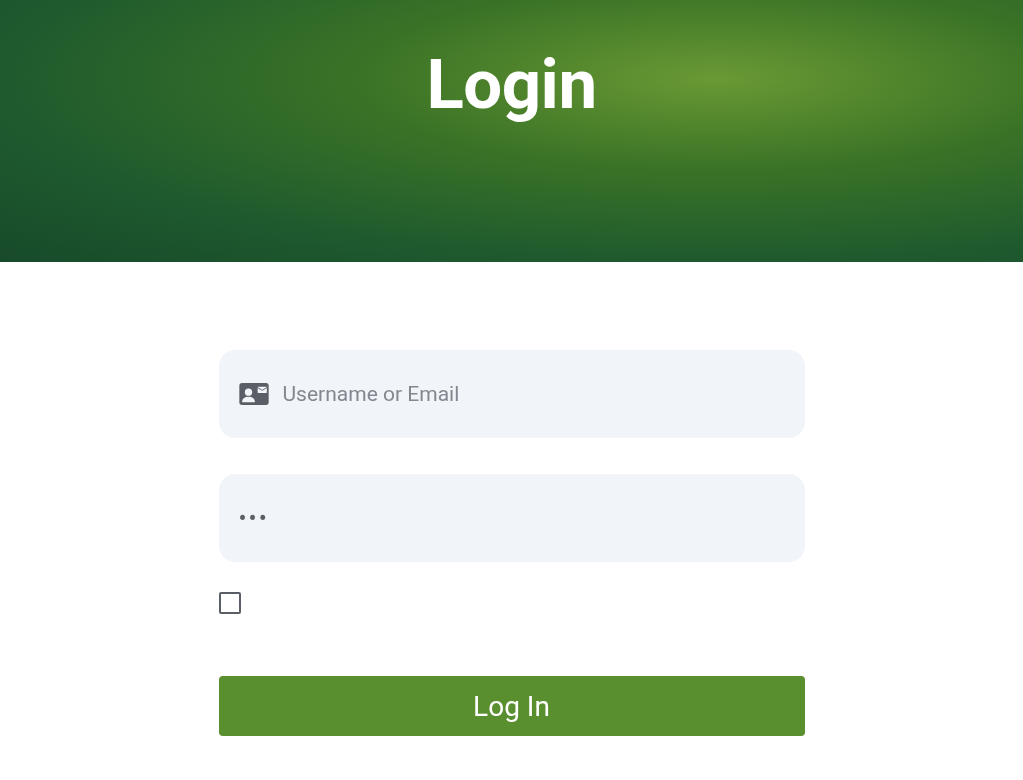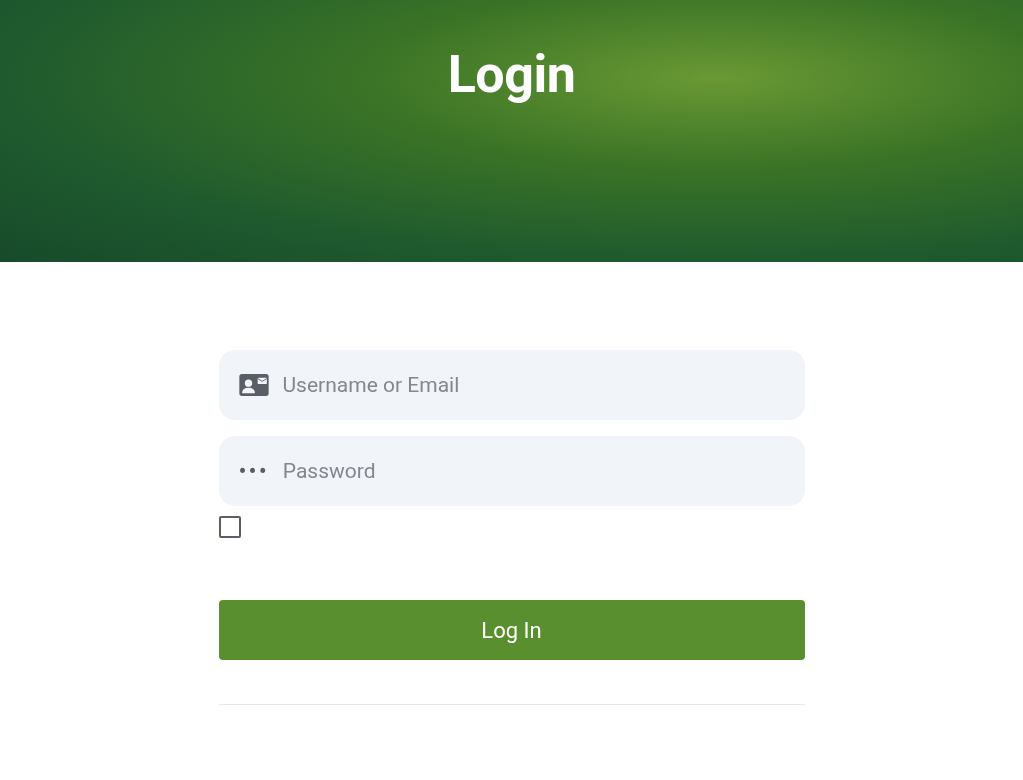--- a/index.html
+++ b/index.html
@@ -17,40 +17,40 @@
     .hero {
       height: 262px;
       background: radial-gradient(ellipse at 70% 30%, #6a9934 0%, #3a7326 35%, #1f5a2e 70%, #174a2a 100%);
       display: flex;
       align-items: flex-start;
       justify-content: center;
       padding-top: 44px;
     }
     .hero-title {
       color: #ffffff;
-      font-size: 52px;
+      font-size: 69px;
       font-weight: 700;
       letter-spacing: -0.5px;
     }
     .form-wrapper {
       padding: 88px 0 0 0;
       display: flex;
       justify-content: center;
     }
     .form {
       width: 586px;
     }
     .input-group {
       background: #f1f4f9;
       border-radius: 16px;
-      height: 70px;
+      height: 88px;
       display: flex;
       align-items: center;
       padding: 0 20px;
-      margin-bottom: 16px;
+      margin-bottom: 36px;
     }
     .input-icon {
       width: 30px;
       height: 22px;
       margin-right: 14px;
       display: flex;
       align-items: center;
       justify-content: center;
       flex-shrink: 0;
     }
@@ -98,21 +98,21 @@
       color: #6b6f77;
       cursor: pointer;
     }
     .login-btn {
       width: 100%;
       height: 60px;
       background: #5a8f2f;
       color: #ffffff;
       border: none;
       border-radius: 4px;
-      font-size: 22px;
+      font-size: 28px;
       font-weight: 400;
       cursor: pointer;
       font-family: inherit;
     }
     .divider {
       height: 1px;
       background: #e5e7eb;
       margin-top: 44px;
     }
   </style>
@@ -134,21 +134,20 @@
           <path d="M 3 21 Q 3 15 10 15 Q 17 15 17 21 Z" fill="#f1f4f9"></path>
           <rect x="20" y="4" width="10" height="7" rx="1" fill="#f1f4f9"></rect>
           <path d="M 20 5 L 25 8 L 30 5" stroke="#5a5e66" stroke-width="1" fill="none"></path>
         </svg>
       </span>
       <input type="text" class="input-field" placeholder="Username or Email" style="">
     </div>
 
     <div class="input-group">
       <span class="password-dots">•••</span>
-      <input type="password" class="input-field" placeholder="Password" style="">
     </div>
 
     <div class="remember-row">
       <div class="checkbox"></div>
     </div>
 
     <button type="button" class="login-btn">Log In</button>
 
     <div class="divider"></div>
   </form>

